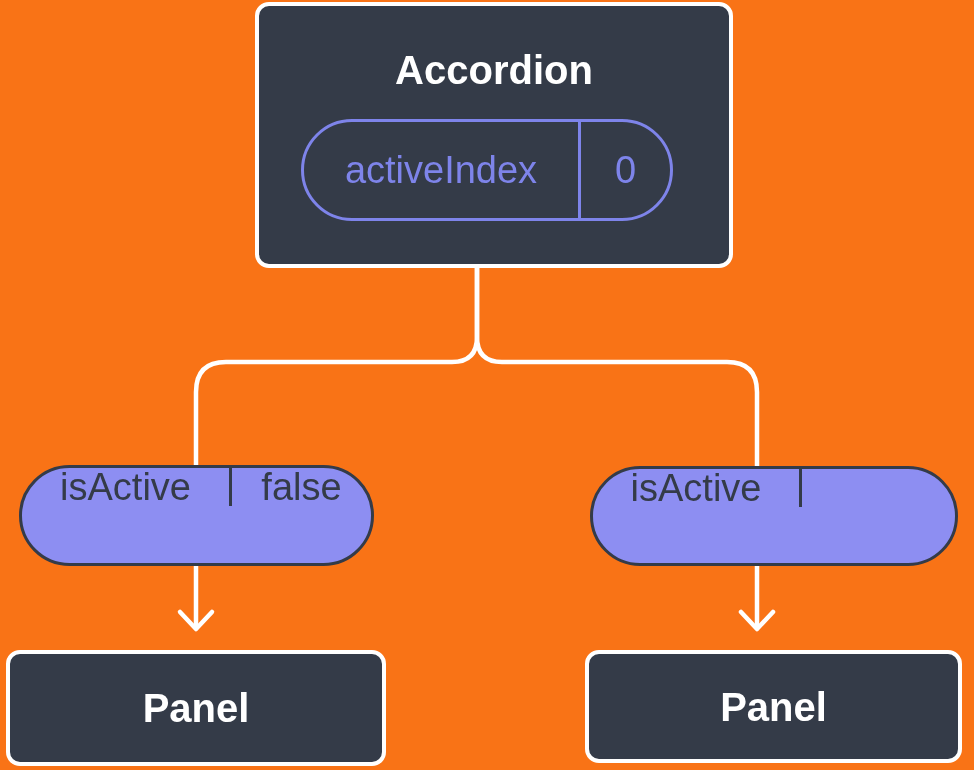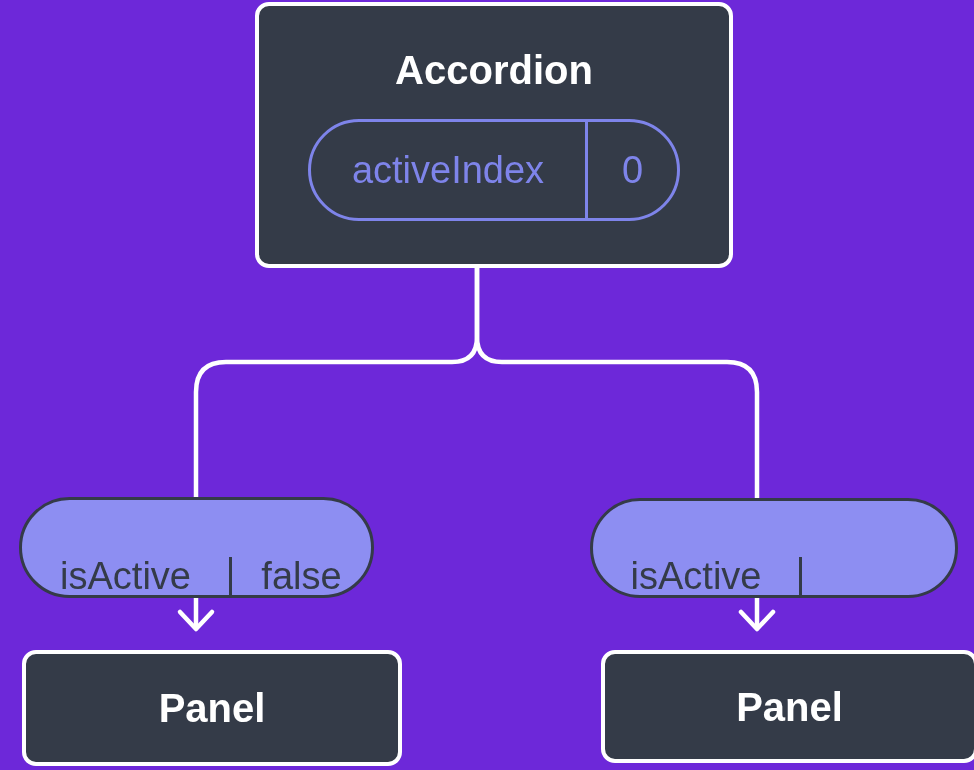--- a/index.html
+++ b/index.html
@@ -5,21 +5,21 @@
   html, body { margin: 0; padding: 0; }
   body {
     width: 974px; height: 770px;
     background: #4d666e;
     font-family: "Liberation Sans", sans-serif;
     overflow: hidden;
   }
   .stage {
     position: relative;
     width: 974px; height: 770px;
-    background: #6d28d9;
+    background: #f97316;
     overflow: hidden;
   }
   .connectors {
     position: absolute; left: 0; top: 0;
     width: 974px; height: 770px;
     z-index: 0;
   }
   .connectors path {
     fill: none;
     stroke: #ffffff;
@@ -36,55 +36,54 @@
     z-index: 1;
   }
   .root { left: 255px; top: 2px; width: 478px; height: 266px; }
   .node-title {
     position: absolute; left: 0; right: 0; top: 44px;
     text-align: center;
     font-size: 40px; font-weight: 600; line-height: 1;
     color: #ffffff;
   }
   .prop-pill {
-    position: absolute; left: 49px; top: 113px;
+    position: absolute; left: 42px; top: 113px;
     width: 372px; height: 102px;
     border: 3px solid #7e84ea;
     border-radius: 51px;
     box-sizing: border-box;
     display: flex; align-items: stretch;
     color: #7e84ea;
     font-size: 38px; line-height: 1;
   }
   .seg {
     display: flex; align-items: center; justify-content: center;
     box-sizing: border-box;
   }
   .prop-pill .seg-name { width: 277px; border-right: 3px solid #7e84ea; }
   .seg-value { flex: 1; }
   .state-pill {
     position: absolute;
     background: #8d8ef2;
     border: 3px solid #343b48;
     border-radius: 51px;
     box-sizing: border-box;
-    display: flex; align-items: flex-end;
+    display: flex; align-items: flex-start;
     color: #343b48;
     font-size: 38px; line-height: 1;
     z-index: 1;
-    margin-top: 32px;
   }
   .pill-left  { left: 19px;  top: 465px; width: 355px; height: 101px; }
   .pill-left  .seg-name { width: 210px; border-right: 3px solid #343b48; }
   .pill-right { left: 590px; top: 466px; width: 368px; height: 100px; }
   .pill-right .seg-name { width: 209px; border-right: 3px solid #343b48; }
   .panel {
     display: flex; align-items: center; justify-content: center;
     color: #ffffff;
-    font-size: 40px; font-weight: 600; line-height: 1; margin-left: 16px;
+    font-size: 40px; font-weight: 600; line-height: 1;
   }
   .panel-left  { left: 6px;   top: 650px; width: 380px; height: 116px; }
   .panel-right { left: 585px; top: 650px; width: 377px; height: 113px; }
 </style>
 </head>
 <body>
 
 <div class="stage">
 
   <svg class="connectors" viewBox="0 0 974 770" aria-hidden="true">

